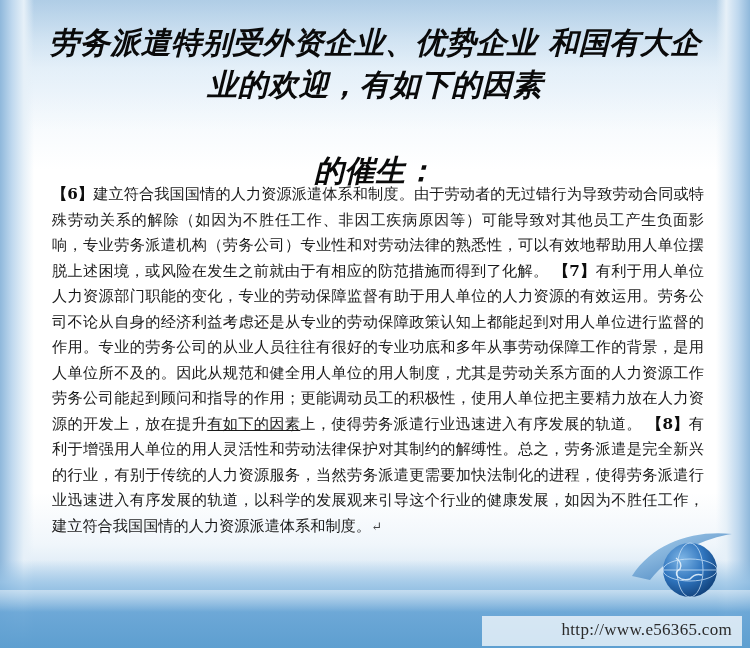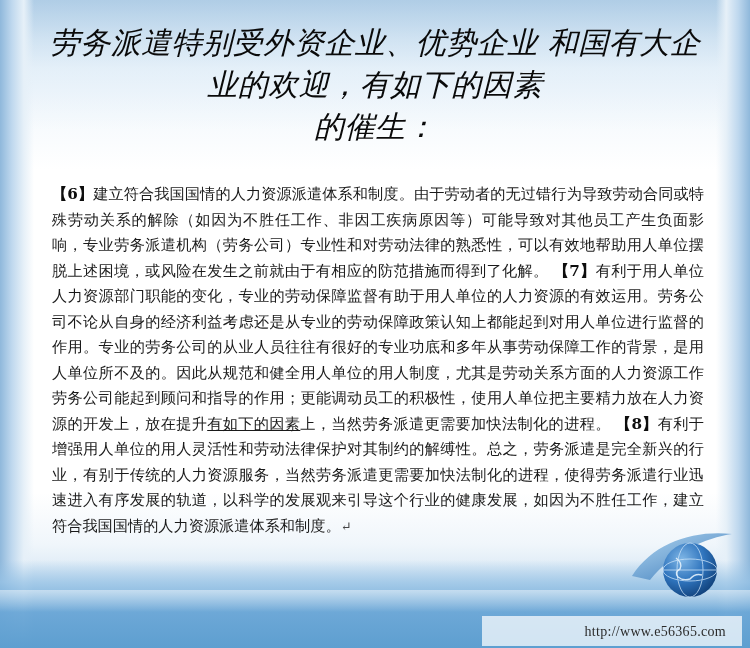--- a/index.html
+++ b/index.html
@@ -73,30 +73,31 @@
     background: linear-gradient(to bottom, rgba(255,255,255,0.45), rgba(255,255,255,0));
   }
 
   .title {
     position: absolute;
     left: 40px;
     right: 40px;
     top: 22px;
     text-align: center;
     font-family: "DejaVu Serif", serif;
-    font-weight: normal;
+    font-weight: bold;
     font-style: italic;
     font-size: 30px;
     line-height: 42px;
     color: #0a0a0a;
     letter-spacing: 0.5px;
   }
 
   .title .line3 {
     display: block;
+    margin-top: 44px;
   }
 
   .body-text {
     position: absolute;
     left: 52px;
     right: 46px;
     top: 182px;
     font-family: "DejaVu Serif", serif;
     font-size: 15.2px;
     line-height: 25.5px;
@@ -129,24 +130,24 @@
     position: absolute;
     right: 14px;
     bottom: 46px;
     width: 108px;
     height: 84px;
     pointer-events: none;
   }
 
   .watermark {
     position: absolute;
-    right: 24px;
+    right: 18px;
     bottom: 8px;
     font-family: "Liberation Serif", serif;
-    font-size: 14px;
+    font-size: 17px;
     color: #2b2b2b;
     letter-spacing: 0.3px;
   }
 
   .watermark-bg {
     position: absolute;
     right: 8px;
     bottom: 2px;
     width: 260px;
     height: 30px;
@@ -165,21 +166,21 @@
 
   <div class="title">
     <span>劳务派遣特别受外资企业、优势企业</span>
     <span>和国有大企业的欢迎，有如下的因素</span>
     <span class="line3">的催生：</span>
   </div>
 
   <div class="body-text">
     <p>
       <span class="marker">【6】</span><span>建立符合我国国情的人力资源派遣体系和制度。由于劳动者的无过错行为导致劳动合同或特殊劳动关系的解除（如因为不胜任工作、非因工疾病原因等）可能导致对其他员工产生负面影响，专业劳务派遣机构（劳务公司）专业性和对劳动法律的熟悉性，可以有效地帮助用人单位摆脱上述困境，或风险在发生之前就由于有相应的防范措施而得到了化解。</span>
-      <span class="marker">【7】</span><span>有利于用人单位人力资源部门职能的变化，专业的劳动保障监督有助于用人单位的人力资源的有效运用。劳务公司不论从自身的经济利益考虑还是从专业的劳动保障政策认知上都能起到对用人单位进行监督的作用。专业的劳务公司的从业人员往往有很好的专业功底和多年从事劳动保障工作的背景，是用人单位所不及的。因此从规范和健全用人单位的用人制度，尤其是劳动关系方面的人力资源工作劳务公司能起到顾问和指导的作用；更能调动员工的积极性，使用人单位把主要精力放在人力资源的开发上，放在提升</span><span class="underline">有如下的因素</span><span>上，当然劳务派遣更需要加快法制化的进程。</span>
+      <span class="marker">【7】</span><span>有利于用人单位人力资源部门职能的变化，专业的劳动保障监督有助于用人单位的人力资源的有效运用。劳务公司不论从自身的经济利益考虑还是从专业的劳动保障政策认知上都能起到对用人单位进行监督的作用。专业的劳务公司的从业人员往往有很好的专业功底和多年从事劳动保障工作的背景，是用人单位所不及的。因此从规范和健全用人单位的用人制度，尤其是劳动关系方面的人力资源工作劳务公司能起到顾问和指导的作用；更能调动员工的积极性，使用人单位把主要精力放在人力资源的开发上，放在提升</span><span class="underline">有如下的因素</span><span>上，使得劳务派遣行业迅速进入有序发展的轨道。</span>
       <span class="marker">【8】</span><span>有利于增强用人单位的用人灵活性和劳动法律保护对其制约的解缚性。总之，劳务派遣是完全新兴的行业，有别于传统的人力资源服务，当然劳务派遣更需要加快法制化的进程，使得劳务派遣行业迅速进入有序发展的轨道，以科学的发展观来引导这个行业的健康发展，如因为不胜任工作，建立符合我国国情的人力资源派遣体系和制度。</span><span class="cursor-mark">↵</span>
     </p>
   </div>
 
   <div class="globe">
     <svg width="108" height="84" viewBox="0 0 108 84" xmlns="http://www.w3.org/2000/svg">
       <defs>
         <radialGradient id="gball" cx="35%" cy="30%" r="75%">
           <stop offset="0%" stop-color="#7fb6e6"></stop>
           <stop offset="55%" stop-color="#2f74bd"></stop>

